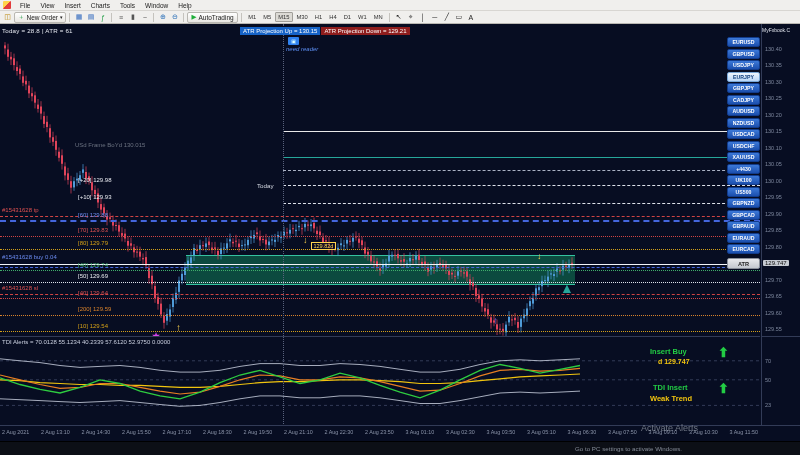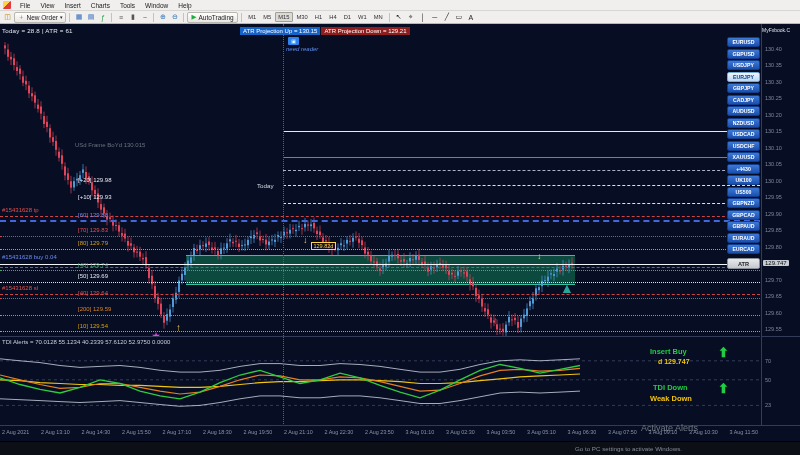--- a/index.html
+++ b/index.html
@@ -634,22 +634,22 @@
         <polyline points="0,61.8 20,62.7 40,63.6 60,64.6 80,65.5 100,64.6 120,63.6 140,65.5 160,67.5 180,69.3 200,68.4 220,65.5 240,61.8 260,58.9 280,58.9 300,60.8 320,60.8 340,58.9 360,58.9 380,60.8 400,63.6 420,66.5 440,66.5 460,63.6 480,59.8 500,56.0 520,55.1 540,56.0 560,55.1 580,54.1" fill="none" stroke="#cfd6e4" stroke-width="0.8"></polyline>
         <polyline points="0,42.8 20,43.7 40,45.6 60,46.5 80,47.5 100,47.5 120,48.4 140,48.4 160,49.4 180,50.3 200,50.3 220,49.4 240,47.5 260,45.6 280,44.6 300,44.6 320,43.7 340,42.8 360,42.8 380,43.7 400,44.6 420,46.5 440,46.5 460,45.6 480,43.7 500,41.8 520,39.9 540,38.9 560,38.0 580,37.0" fill="none" stroke="#f1c40f" stroke-width="1.2"></polyline>
         <polyline points="0,38.0 20,42.8 40,47.5 60,51.3 80,50.3 100,46.5 120,46.5 140,50.3 160,54.1 180,57.0 200,55.1 220,49.4 240,42.8 260,38.0 280,38.9 300,42.8 320,42.8 340,39.9 360,40.9 380,44.6 400,49.4 420,54.1 440,53.2 460,46.5 480,38.9 500,33.3 520,32.3 540,34.2 560,33.3 580,31.3" fill="none" stroke="#e67e22" stroke-width="1.2"></polyline>
         <polyline points="0,40.9 20,47.5 40,52.3 60,56.0 80,50.3 100,42.8 120,46.5 140,54.1 160,58.9 180,61.8 200,55.1 220,45.6 240,38.0 260,33.3 280,39.9 300,46.5 320,42.8 340,36.1 360,40.9 380,48.4 400,55.1 420,60.8 440,53.2 460,42.8 480,33.3 500,27.5 520,31.3 540,36.1 560,32.3 580,28.5" fill="none" stroke="#2ecc40" stroke-width="1.3"></polyline>
       </svg>
     <div class="vline" style="left:283px;top:0;height:89px"></div>
     <div class="tdi-title">TDI Alerts = 70.0128 55.1234 40.2339 57.6120 52.9750 0.0000</div>
     <div class="sig" style="top:10px;left:650px;font-size:7.5px;color:#22cc44">Insert Buy</div>
     <div class="sig" style="top:21px;left:658px;font-size:7px;color:#f1c40f">d 129.747</div>
     <div class="sig" style="top:8px;left:718px;font-size:13px;color:#22cc44">⬆</div>
-    <div class="sig" style="top:46px;left:653px;font-size:7.5px;color:#22cc44">TDI Down</div>
-    <div class="sig" style="top:57px;left:650px;font-size:7.5px;color:#f1c40f">Weak Down</div>
+    <div class="sig" style="top:46px;left:653px;font-size:7.5px;color:#22cc44">TDI Insert</div>
+    <div class="sig" style="top:57px;left:650px;font-size:7.5px;color:#f1c40f">Weak Trend</div>
     <div class="sig" style="top:44px;left:718px;font-size:13px;color:#22cc44">⬆</div>
   </div>
   <div class="tdi-axis" id="tdi-axis">
       <div class="axis-label" style="position: absolute; left: 3px; top: 20.8px;">70</div>
       <div class="axis-label" style="position: absolute; left: 3px; top: 39.8px;">50</div>
       <div class="axis-label" style="position: absolute; left: 3px; top: 65.4px;">23</div>
     </div>
 
   <div class="time-axis" id="time-axis">
       <span>2 Aug 2021</span>

